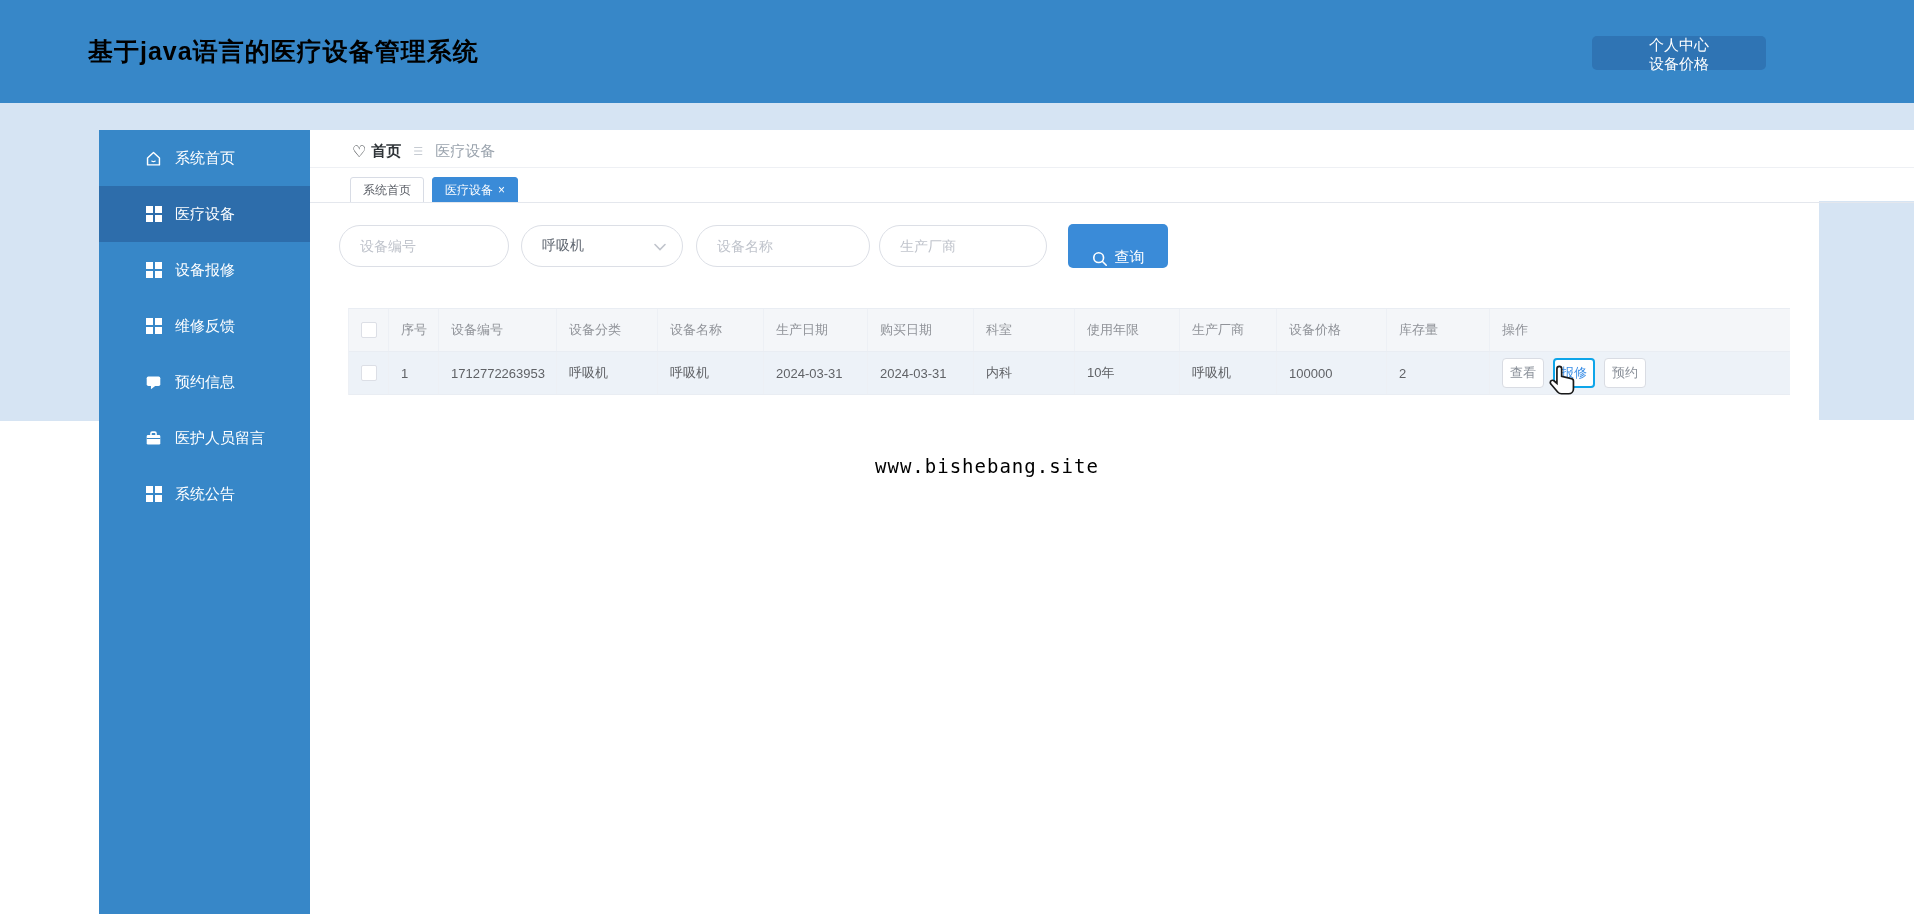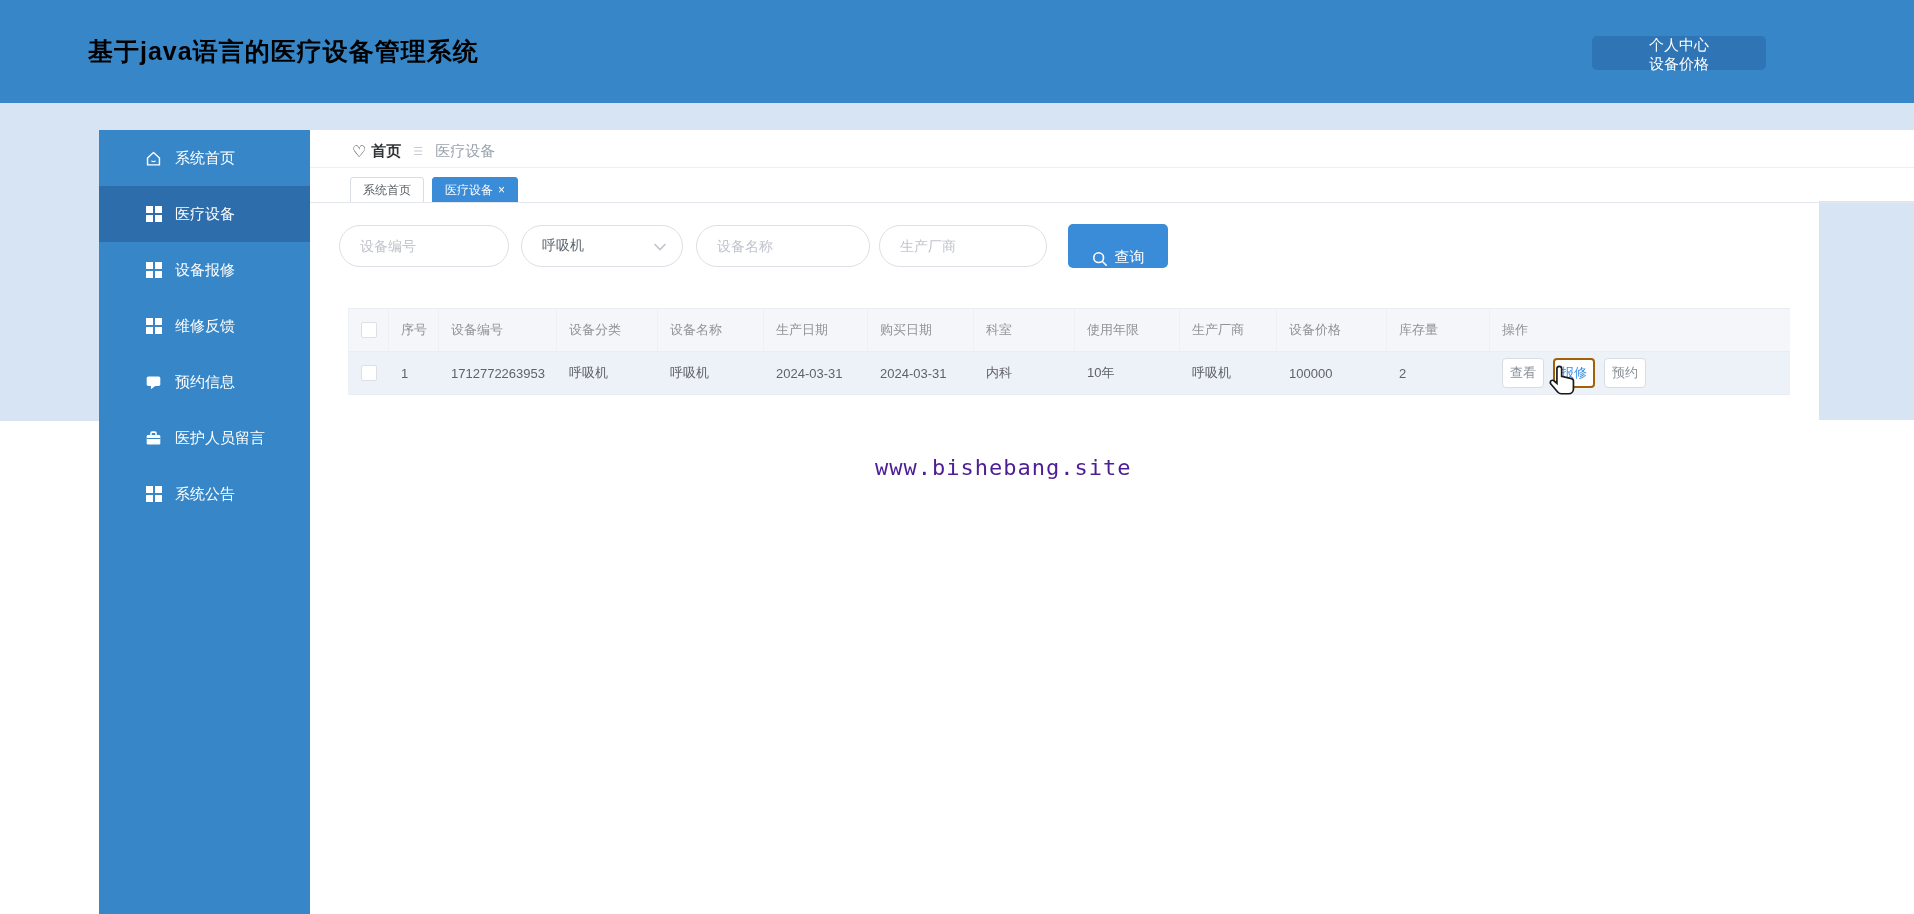--- a/index.html
+++ b/index.html
@@ -56,24 +56,24 @@
   .t-row{display:flex;box-sizing:border-box;}
   .t-head{height:42px;background:#f4f6f9;color:#909399;}
   .t-body{height:44px;background:#edf2f8;color:#606266;border-top:1px solid #e9edf3;border-bottom:1px solid #e9edf3;}
   .t-cell{box-sizing:border-box;padding-left:12px;display:flex;align-items:center;border-right:1px solid #edf0f5;overflow:hidden;white-space:nowrap;}
   .w-cb{width:40px;}
   .w-c1{width:50px;}.w-c2{width:118px;}.w-c3{width:101px;}.w-c4{width:106px;}
   .w-c5{width:104px;}.w-c6{width:106px;}.w-c7{width:101px;}.w-c8{width:105px;}
   .w-c9{width:97px;}.w-c10{width:110px;}.w-c11{width:103px;}.w-c12{flex:1;border-right:none;}
   .checkbox{width:14px;height:14px;border:1px solid #dcdfe6;border-radius:2px;background:#ffffff;cursor:pointer;}
   .mini-btn{height:30px;box-sizing:border-box;border:1px solid #d9dce3;border-radius:4px;background:#ffffff;color:#8a9099;font-size:13px;padding:0 7px;margin-right:9px;cursor:pointer;font-family:"Liberation Sans",sans-serif;}
-  .mini-btn.primary{border:2px solid #a16207;color:#3a8ee6;padding:0 6px;}
-
-  
-  .watermark{position:absolute;left:875px;top:455px;font-family:"DejaVu Sans Mono",monospace;font-size:22px;color:#4c1d95;letter-spacing:1px;}
+  .mini-btn.primary{border:2px solid #0ea5e9;color:#3a8ee6;padding:0 6px;}
+
+  
+  .watermark{position:absolute;left:875px;top:455px;font-family:"DejaVu Sans Mono",monospace;font-size:19px;color:#000000;letter-spacing:1px;}
 
   
   .cursor{position:absolute;left:1548px;top:364px;pointer-events:none;}
 </style>
 </head>
 <body>
 
 <div class="stage">
 
   <div class="topbar">

